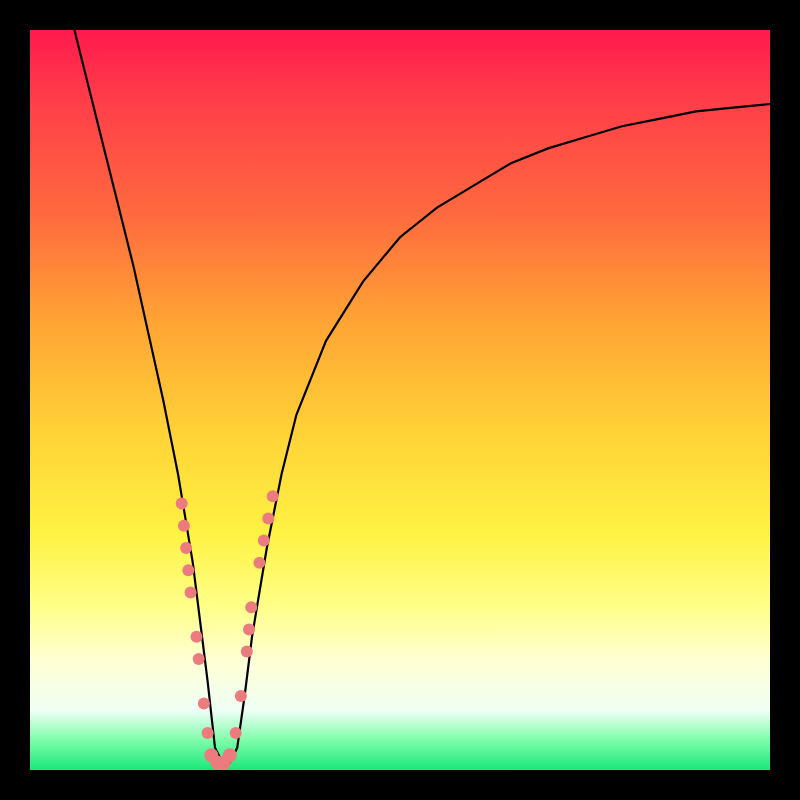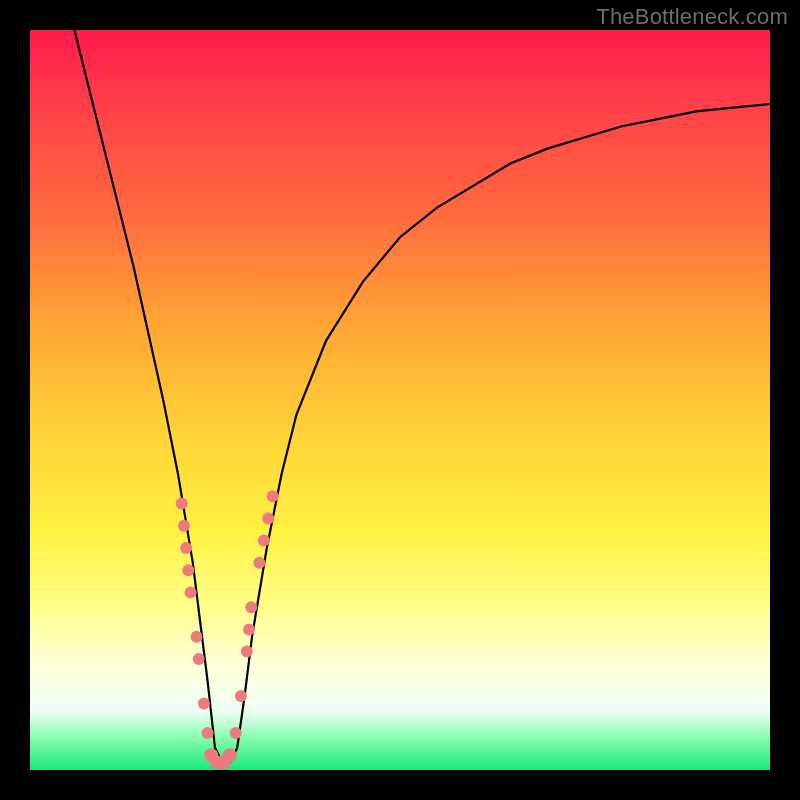--- a/index.html
+++ b/index.html
@@ -81,14 +81,13 @@
           <circle cx="216.82" cy="621.60" r="6" fill="#ec7b80"></circle>
           <circle cx="219.04" cy="599.40" r="6" fill="#ec7b80"></circle>
           <circle cx="221.26" cy="577.20" r="6" fill="#ec7b80"></circle>
           <circle cx="229.40" cy="532.80" r="6" fill="#ec7b80"></circle>
           <circle cx="233.84" cy="510.60" r="6" fill="#ec7b80"></circle>
           <circle cx="238.28" cy="488.40" r="6" fill="#ec7b80"></circle>
           <circle cx="242.72" cy="466.20" r="6" fill="#ec7b80"></circle>
         </g>
     </svg>
   </div>
-  <div class="watermark">TheBottleneck.com</div>
 </div>
 
 </body></html>

